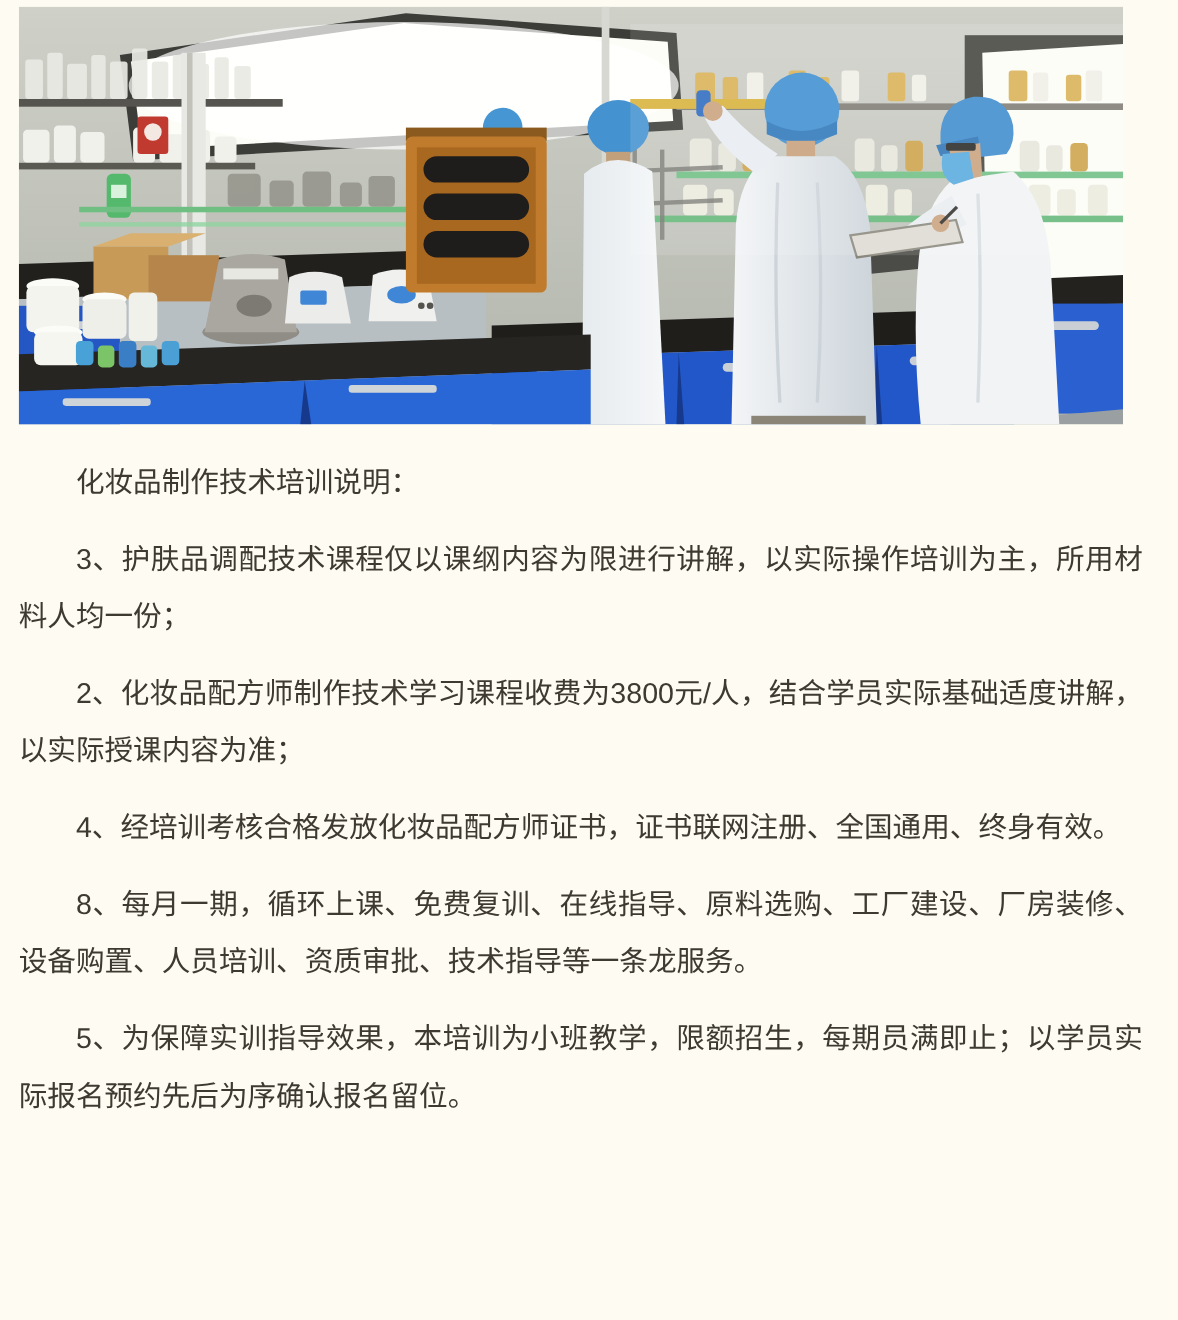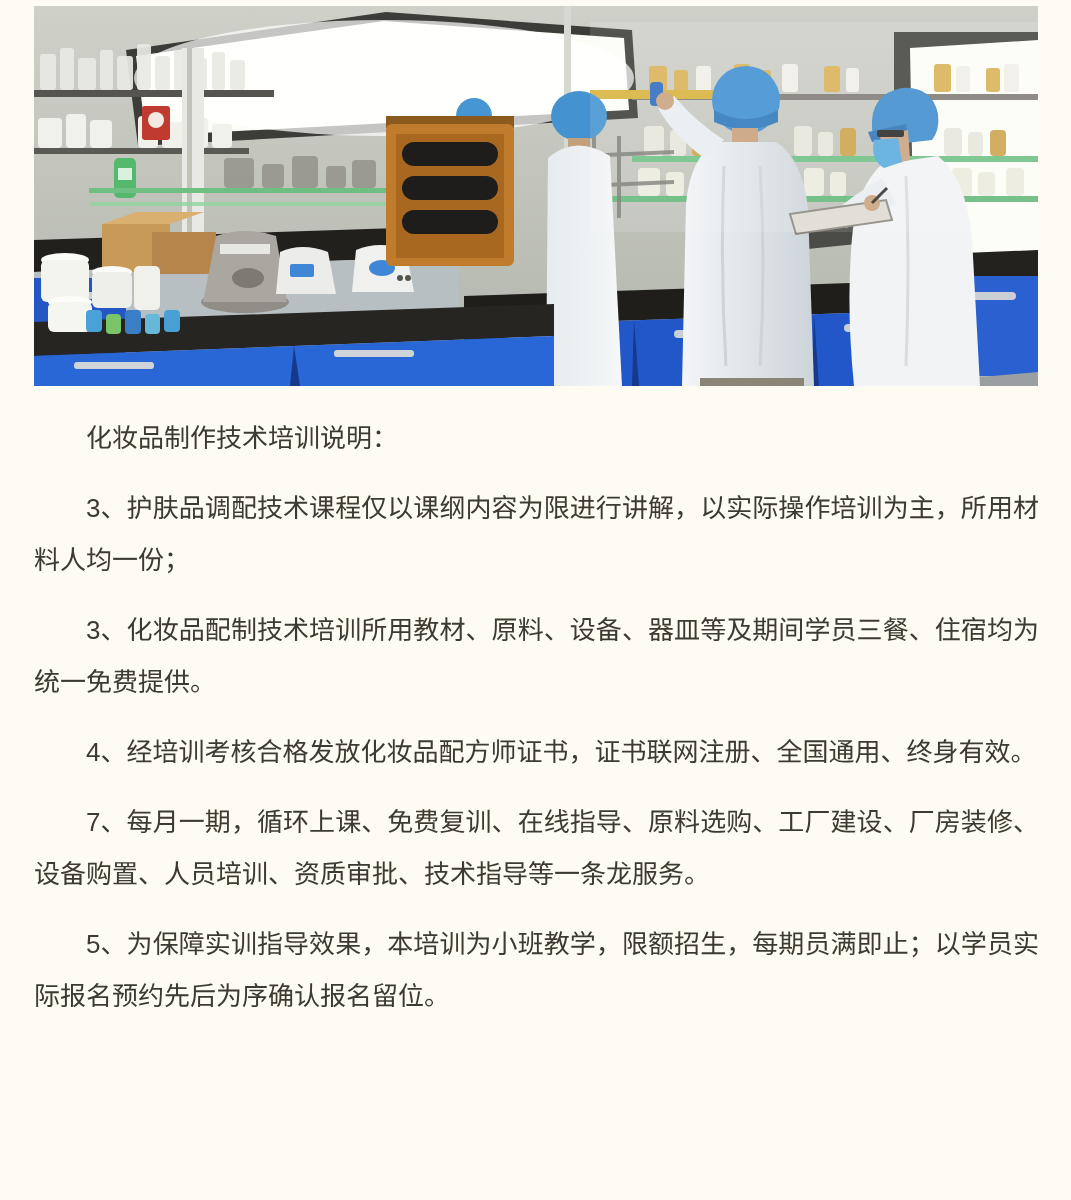--- a/index.html
+++ b/index.html
@@ -10,21 +10,21 @@
   body {
     width: 1071px;
     height: 1200px;
     overflow: hidden;
     font-family: "Liberation Sans", "DejaVu Sans", sans-serif;
   }
   .page {
     box-sizing: border-box;
     width: 1070px;
     height: 1200px;
-    padding: 6px 31px 0 34px;
+    padding: 6px 31px 0 17px;
     background: #fdfbf2;
   }
   figure.photo {
     margin: 0 0 26px 0;
     padding: 0;
     width: 1004px;
     height: 380px;
     overflow: hidden;
   }
   figure.photo svg {
@@ -304,19 +304,19 @@
         <path d="M872 170 Q876 260 872 360" stroke="#d8dde1" stroke-width="3" fill="none"></path>
       </g>
 
       <rect x="556" y="16" width="448" height="210" fill="#ffffff" opacity="0.12"></rect>
     </svg>
   </figure>
 
   <section class="article">
     <p class="title">化妆品制作技术培训说明：</p>
     <p>3、护肤品调配技术课程仅以课纲内容为限进行讲解，以实际操作培训为主，所用材料人均一份；</p>
-    <p>3、化妆品配制技术培训所用教材、原料、设备、器皿等及期间学员三餐、住宿均为统一免费提供。</p>
+    <p>2、化妆品配方师制作技术学习课程收费为3800元/人，结合学员实际基础适度讲解，以实际授课内容为准；</p>
     <p>4、经培训考核合格发放化妆品配方师证书，证书联网注册、全国通用、终身有效。</p>
-    <p>7、每月一期，循环上课、免费复训、在线指导、原料选购、工厂建设、厂房装修、设备购置、人员培训、资质审批、技术指导等一条龙服务。</p>
+    <p>8、每月一期，循环上课、免费复训、在线指导、原料选购、工厂建设、厂房装修、设备购置、人员培训、资质审批、技术指导等一条龙服务。</p>
     <p>5、为保障实训指导效果，本培训为小班教学，限额招生，每期员满即止；以学员实际报名预约先后为序确认报名留位。</p>
   </section>
 
 </div>
 
 </body></html>

